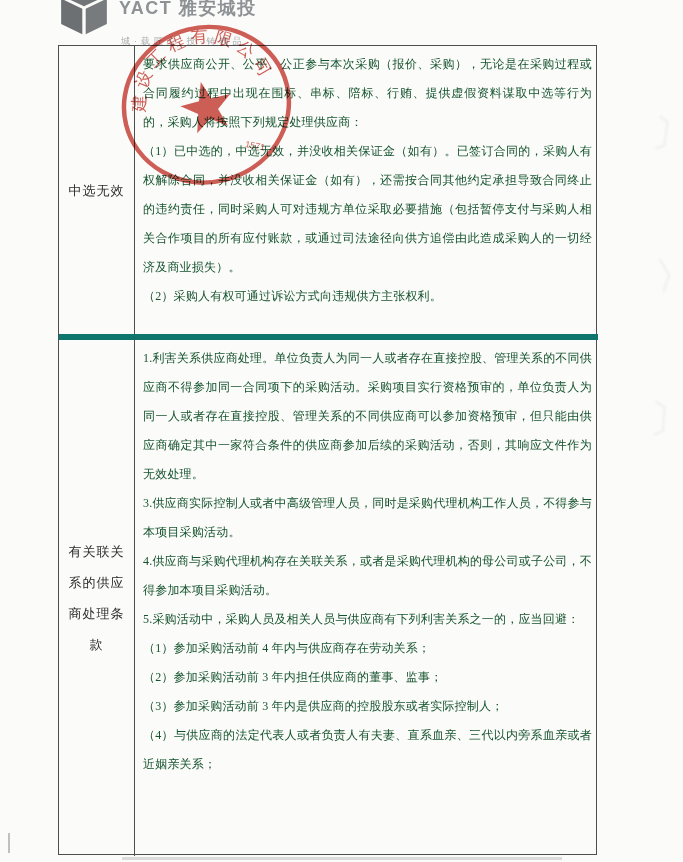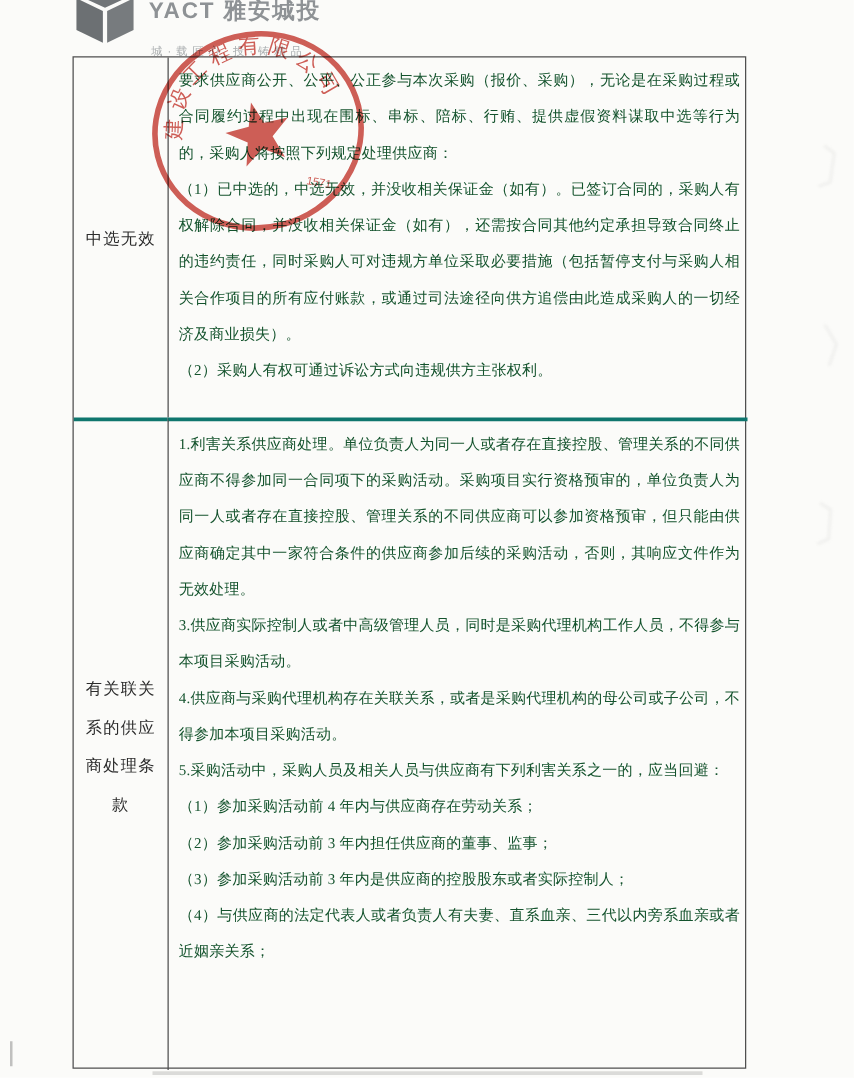--- a/index.html
+++ b/index.html
@@ -41,21 +41,21 @@
     display:flex;align-items:center;justify-content:center;
     text-align:center;
     font-size:13px;letter-spacing:1px;
     padding:0 4px;
     line-height:31px;
   }
   .content-cell{
     border-left:1px solid #4f4f4f;
     padding:4px 6px 0 8px;
   }
-  .row2{border-top:3px solid #0f766e;}
+  .row2{border-top:6px solid #0f766e;}
   .para{
     margin:0;
     font-size:12px;
     line-height:29px;
     text-align:justify;
     letter-spacing:0.2px;
     color:#14532d;
   }
   
   .stamp{

